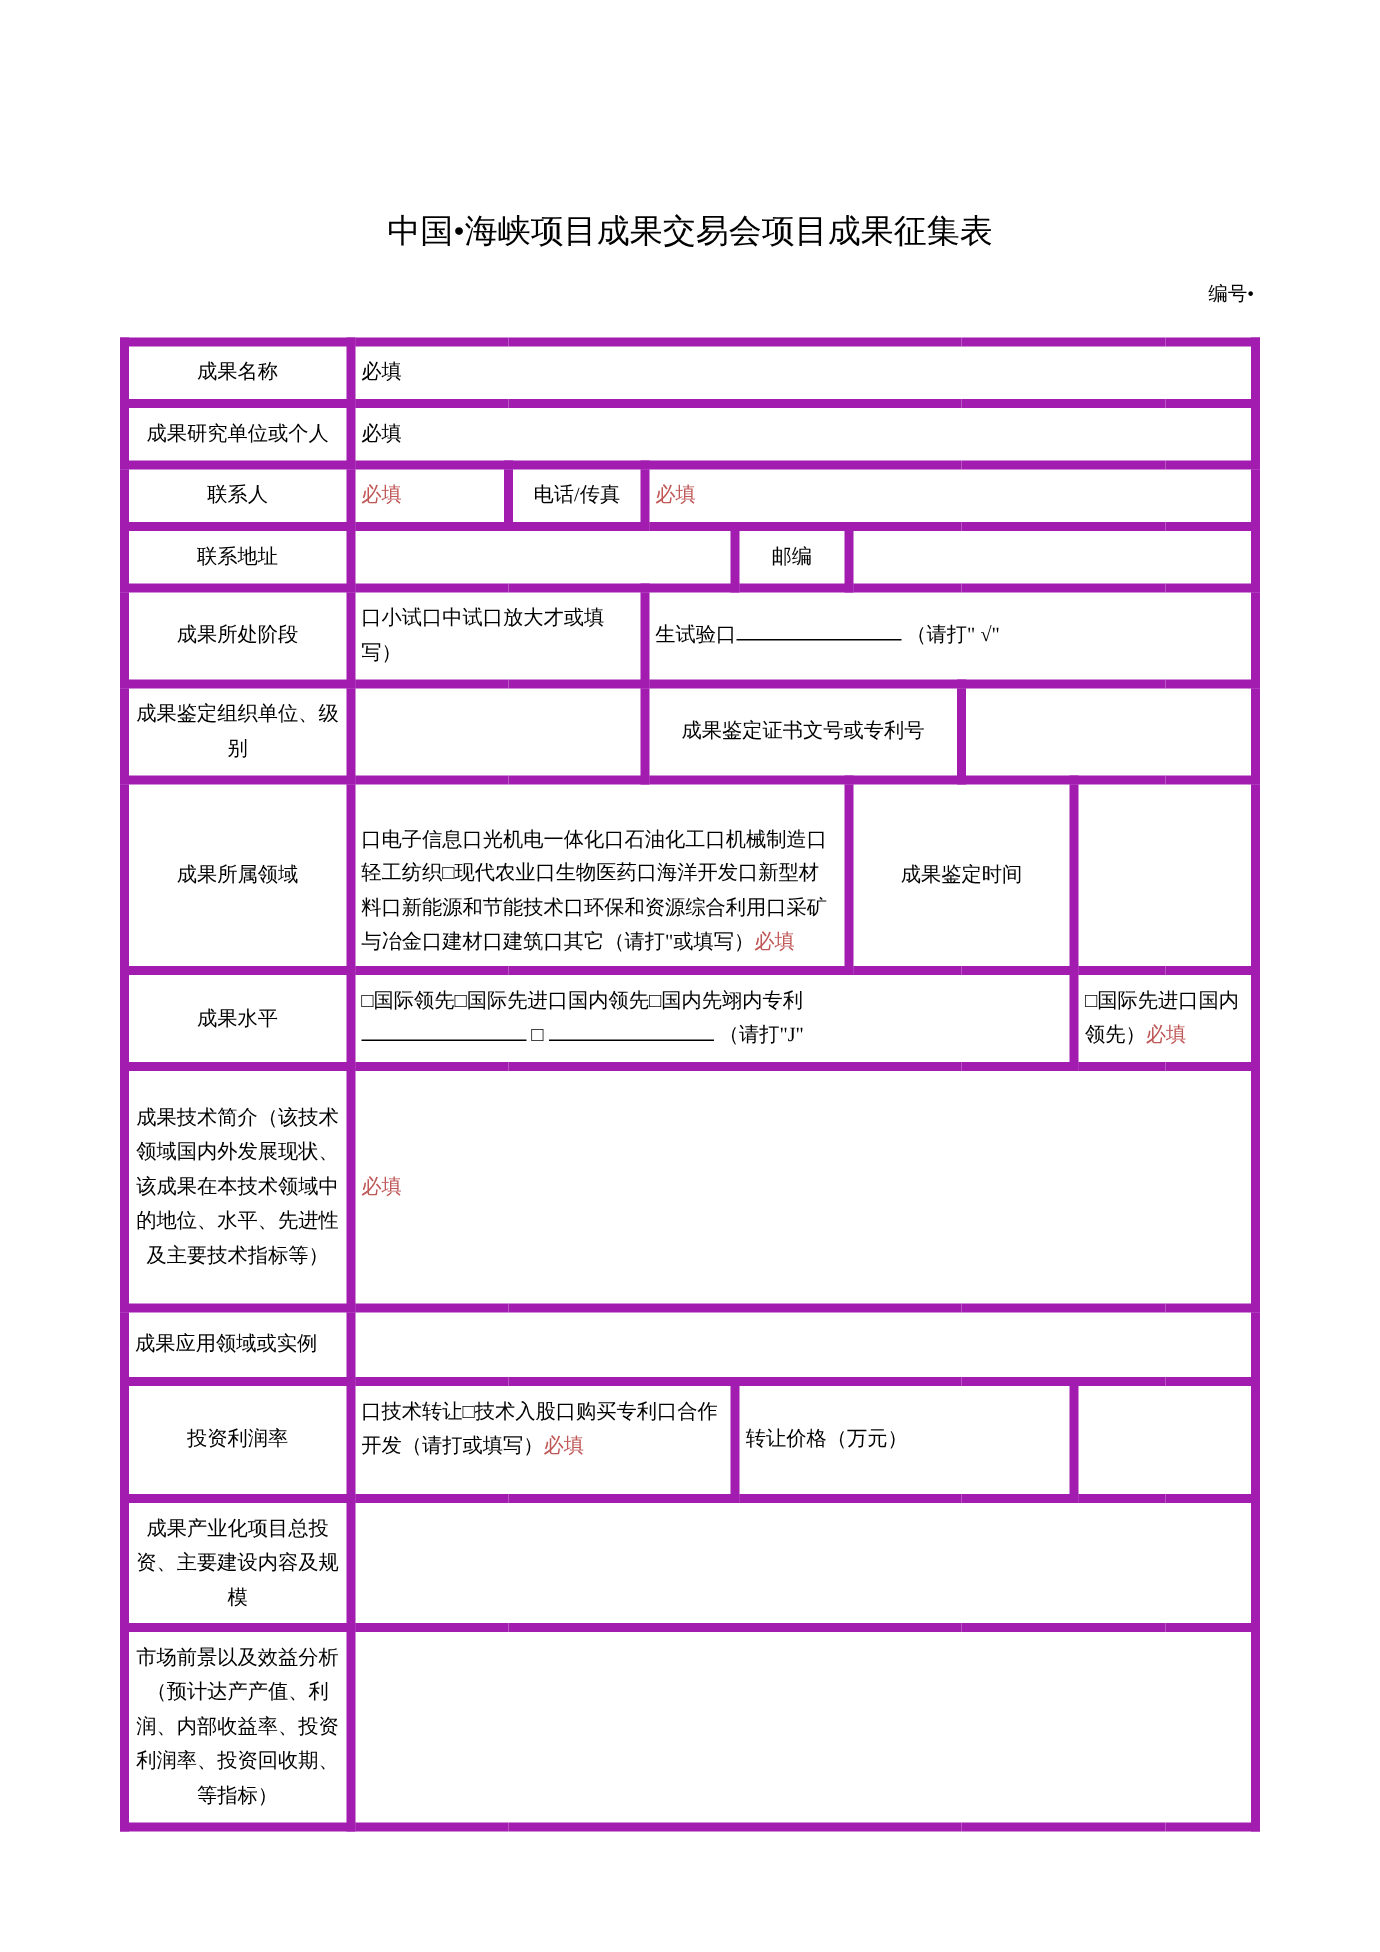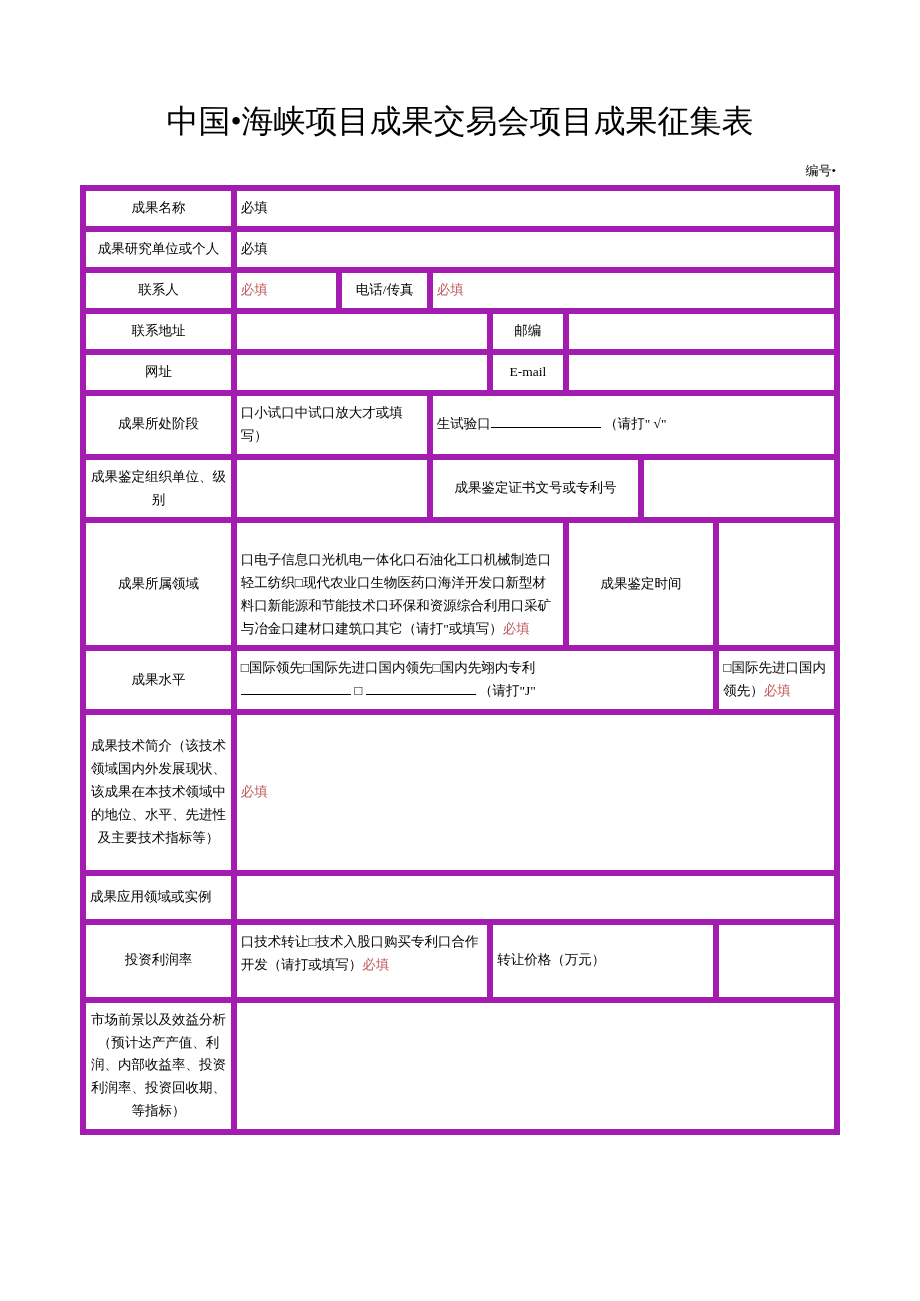--- a/index.html
+++ b/index.html
@@ -10,29 +10,30 @@
     body {
       font-family: "SimSun", "宋体", serif;
       background: #ffffff;
       width: 920px;
       padding: 100px 80px 60px 80px;
       font-size: 14px;
       color: #000;
     }
     .title {
       text-align: center;
-      font-size: 32px;
+      font-size: 22px;
       font-weight: normal;
       margin-bottom: 18px;
       font-family: "SimSun", serif;
+      margin-top: 39px;
     }
     .serial-row {
       text-align: right;
       font-size: 13px;
-      margin-bottom: 5px;
+      margin-bottom: 20px;
       padding-right: 4px;
     }
     .serial-label {
       display: inline-block;
     }
     table.form {
       border-collapse: collapse;
       width: 100%;
       table-layout: fixed;
     }
@@ -104,26 +105,20 @@
     <td colspan="6"><span class="required">必填</span></td>
   </tr>
 
   <tr>
     <td class="label">联系地址</td>
     <td colspan="3"></td>
     <td class="label">邮编</td>
     <td colspan="4"></td>
   </tr>
 
-  <tr>
-    <td class="label">网址</td>
-    <td colspan="3"></td>
-    <td class="label">E-mail</td>
-    <td colspan="4"></td>
-  </tr>
 
   <tr>
     <td class="label">成果所处阶段</td>
     <td colspan="2">口小试口中试口放大才或填写）</td>
     <td colspan="6">
       <span>生试验口</span><span class="blank-line med"></span>
       <span>（请打" √"</span>
     </td>
   </tr>
 
@@ -169,20 +164,24 @@
 
   <tr>
     <td class="label">投资利润率</td>
     <td colspan="3" style="padding-bottom:20px;margin-top:29px;">
       <span>口技术转让□技术入股口购买专利口合作开发（请打或填写）</span><span class="required">必填</span>
     </td>
     <td colspan="3" class="label" style="text-align:left;">转让价格（万元）</td>
     <td colspan="2"></td>
   </tr>
 
+  <tr>
+    <td class="label">成果产业化项目总投资、主要建设内容及规模</td>
+    <td colspan="8"></td>
+  </tr>
 
   <tr>
     <td class="label">市场前景以及效益分析（预计达产产值、利润、内部收益率、投资利润率、投资回收期、等指标）</td>
     <td colspan="8"></td>
   </tr>
 
 </tbody>
   </table>
 
 </body></html>

